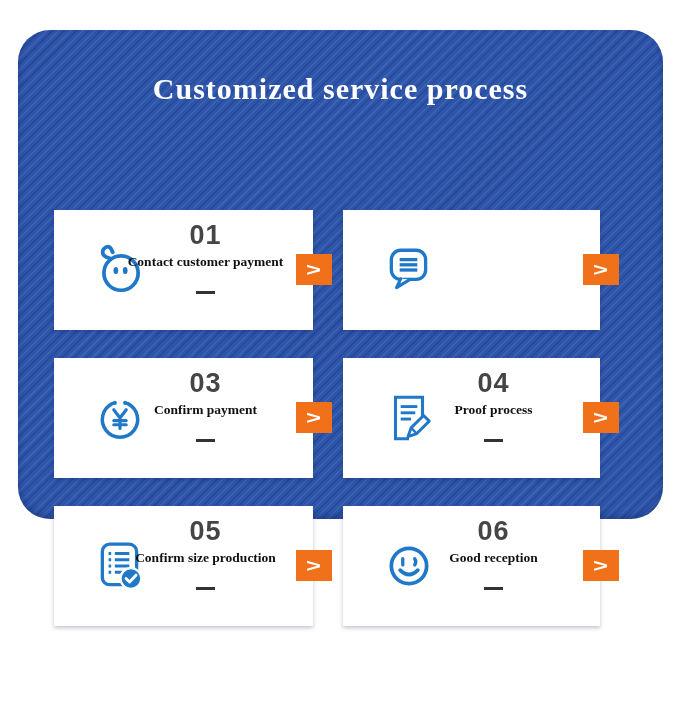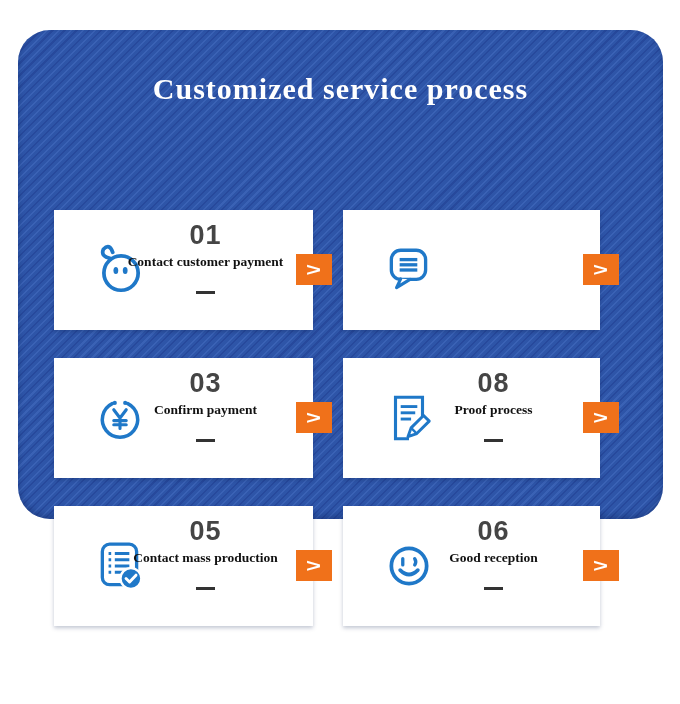--- a/index.html
+++ b/index.html
@@ -171,39 +171,39 @@
         <svg viewBox="0 0 50 52" fill="none">
           <path d="M38 30 V6 H12 V46 H25" stroke="#1f78c8" stroke-width="3"></path>
           <line x1="17" y1="15" x2="33" y2="15" stroke="#1f78c8" stroke-width="2.8"></line>
           <line x1="17" y1="21" x2="31" y2="21" stroke="#1f78c8" stroke-width="2.8"></line>
           <line x1="17" y1="27" x2="27" y2="27" stroke="#1f78c8" stroke-width="2.8"></line>
           <path d="M24 44 L27 35.5 L39 23.5 L44.5 29 L32.5 41 Z" fill="#ffffff" stroke="#1f78c8" stroke-width="2.8" stroke-linejoin="round"></path>
           <path d="M27 35.5 L32.5 41" stroke="#1f78c8" stroke-width="2.2"></path>
         </svg>
       </div>
       <div class="content">
-        <div class="step-number">08</div>
+        <div class="step-number">04</div>
         <div class="step-label">Proof process</div>
         <div class="dash"></div>
       </div>
       <button class="arrow-btn"><span>&gt;</span></button>
     </div>
 
     <div class="card">
       <div class="icon-wrap">
         <svg viewBox="0 0 50 52" fill="none">
           <rect x="8" y="5" width="33" height="39" rx="7" stroke="#1f78c8" stroke-width="3.2"></rect>
           <path d="M14 14 H16.5 M20 14 H34 M14 20 H16.5 M20 20 H34 M14 26 H16.5 M20 26 H34 M14 32 H16.5 M20 32 H30" stroke="#1f78c8" stroke-width="3"></path>
           <circle cx="35.5" cy="38" r="10" fill="#1f78c8" stroke="#ffffff" stroke-width="2.2"></circle>
           <path d="M30.8 38 L34.2 41.4 L40.4 34.8" stroke="#ffffff" stroke-width="2.8" stroke-linecap="round" stroke-linejoin="round"></path>
         </svg>
       </div>
       <div class="content">
         <div class="step-number">05</div>
-        <div class="step-label">Contact mass production</div>
+        <div class="step-label">Confirm size production</div>
         <div class="dash"></div>
       </div>
       <button class="arrow-btn"><span>&gt;</span></button>
     </div>
 
     <div class="card">
       <div class="icon-wrap">
         <svg viewBox="0 0 50 52" fill="none">
           <circle cx="25" cy="26" r="17" stroke="#1f78c8" stroke-width="3.6"></circle>
           <path d="M19 19 L19 25" stroke="#1f78c8" stroke-width="3.2" stroke-linecap="round"></path>

